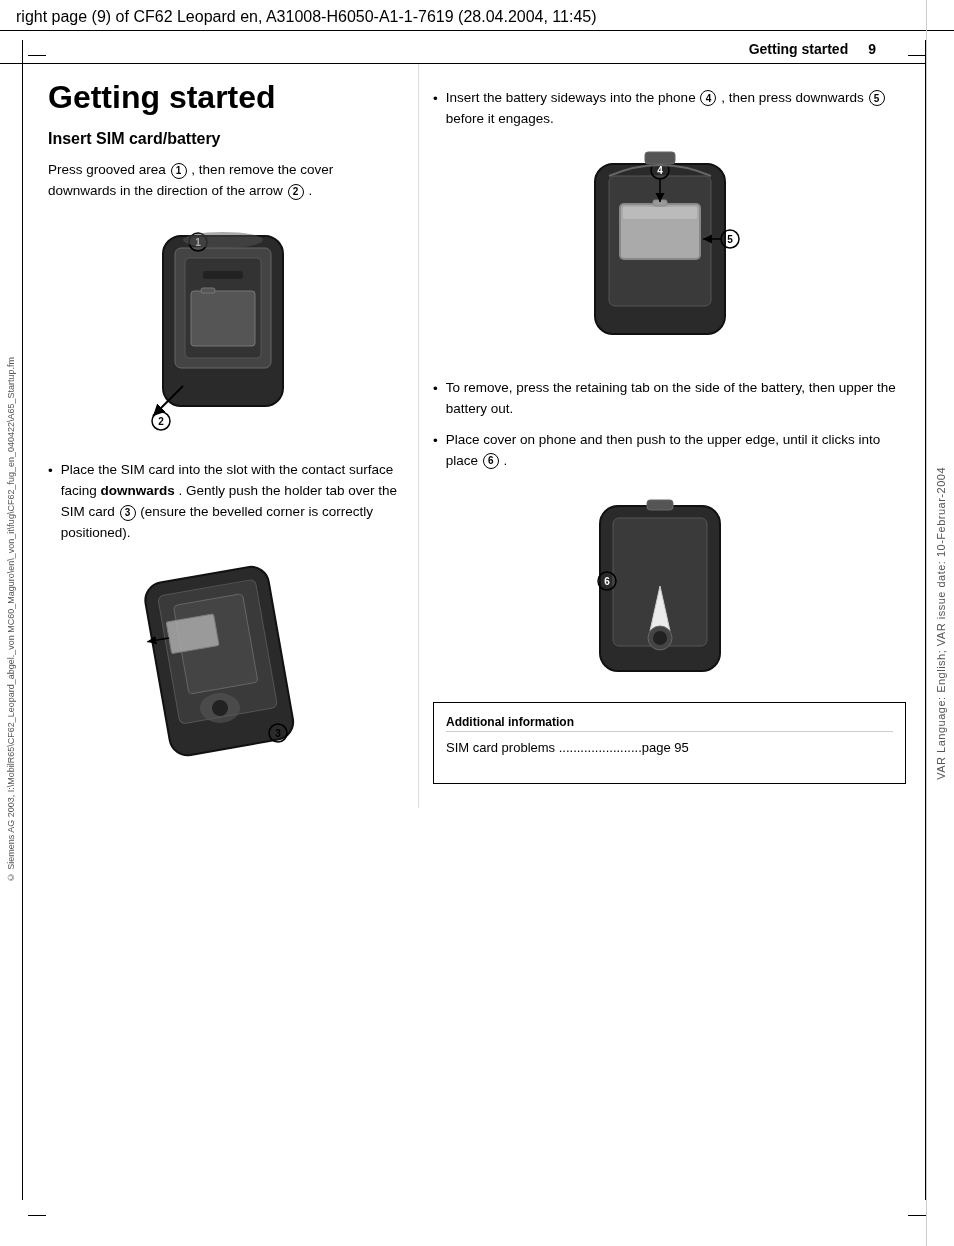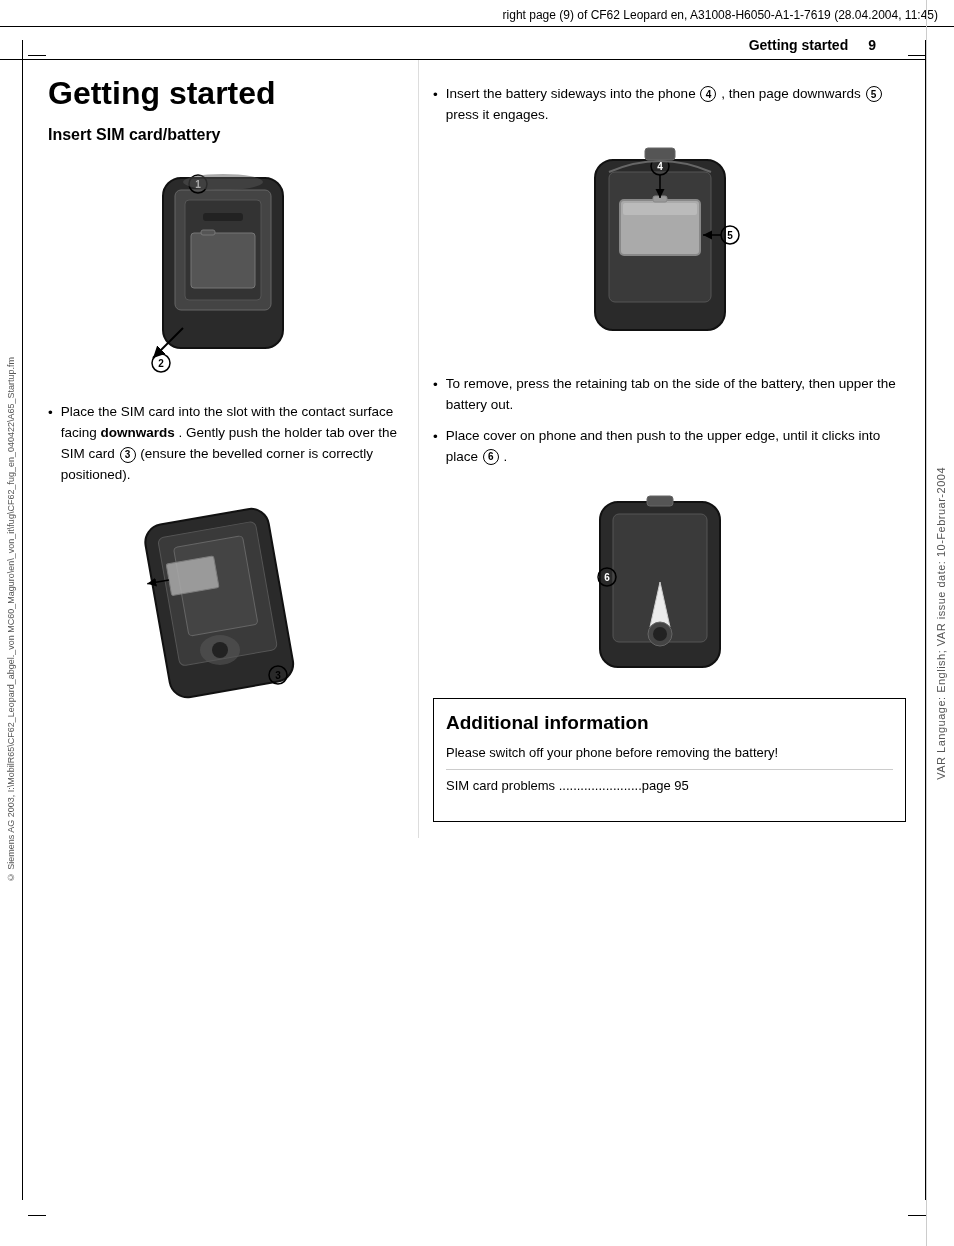--- a/index.html
+++ b/index.html
@@ -8,26 +8,26 @@
       min-height: 1246px;
       background: #fff;
       font-family: Arial, Helvetica, sans-serif;
       font-size: 14px;
       position: relative;
       overflow-x: hidden;
     }
 
     
     .top-bar {
-      font-size: 12px;
+      font-size: 16px;
       color: #000;
       padding: 8px 16px 4px 16px;
       border-bottom: 1px solid #000;
       display: flex;
-      justify-content: flex-end;
+      justify-content: flex-start;
     }
 
     
     .right-sidebar {
       position: absolute;
       right: 0;
       top: 0;
       width: 28px;
       height: 1246px;
       border-left: 1px solid #ccc;
@@ -147,22 +147,21 @@
 
     .info-box {
       border: 1px solid #000;
       padding: 10px 12px;
       margin-top: 16px;
       font-size: 13px;
       line-height: 1.5;
     }
     .info-box .info-title {
       font-weight: bold;
-      margin-bottom: 6px;
-      font-size: 19px;
+      font-size: 12px;
     }
     .info-box p {
       margin-bottom: 6px;
     }
     .info-box p:last-child {
       margin-bottom: 16px;
       border-top: 1px solid #ccc;
       padding-top: 6px;
     }
 
@@ -266,20 +265,27 @@
 </div>
 
 <div class="main-content">
 
   <div class="left-col">
 
     <h1 class="page-heading">Getting started</h1>
     <h2 class="section-heading">Insert SIM card/battery</h2>
 
 
+    <p class="body-text">
+      <span>Press grooved area</span>
+      <span class="circled">1</span>
+      <span>, then remove the cover downwards in the direction of the arrow</span>
+      <span class="circled">2</span>
+      <span>.</span>
+    </p>
 
     <div class="phone-illustration">
       <svg width="200" height="230" viewBox="0 0 200 230" class="phone-img">
 
         <rect x="40" y="20" width="120" height="170" rx="18" ry="18" fill="#2a2a2a" stroke="#111" stroke-width="2"></rect>
 
         <rect x="52" y="32" width="96" height="120" rx="6" ry="6" fill="#444" stroke="#666" stroke-width="1"></rect>
 
         <rect x="62" y="42" width="76" height="100" rx="4" ry="4" fill="#333" stroke="#555" stroke-width="1"></rect>
 
@@ -345,23 +351,23 @@
 
   </div>
 
   <div class="right-col">
 
     <div class="bullet-item" style="margin-top:8px;">
       <span class="bullet">•</span>
       <span>
         <span>Insert the battery sideways into the phone</span>
         <span class="circled">4</span>
-        <span>, then page downwards</span>
+        <span>, then press downwards</span>
         <span class="circled">5</span>
-        <span> press it engages.</span>
+        <span> before it engages.</span>
       </span>
     </div>
 
     <div class="phone-illustration">
       <svg width="210" height="220" viewBox="0 0 210 220" class="phone-img">
 
         <rect x="30" y="20" width="130" height="170" rx="18" ry="18" fill="#2a2a2a" stroke="#111" stroke-width="2"></rect>
         <rect x="44" y="32" width="102" height="130" rx="6" ry="6" fill="#3a3a3a" stroke="#555" stroke-width="1"></rect>
 
         <rect x="55" y="60" width="80" height="55" rx="4" ry="4" fill="#aaa" stroke="#888" stroke-width="2"></rect>
@@ -422,19 +428,18 @@
 
         <rect x="72" y="14" width="26" height="10" rx="3" fill="#555" stroke="#666" stroke-width="1"></rect>
 
         <circle cx="85" cy="152" r="12" fill="#444" stroke="#666" stroke-width="1"></circle>
         <circle cx="85" cy="152" r="7" fill="#222"></circle>
       </svg>
     </div>
 
     <div class="info-box">
       <div class="info-title">Additional information</div>
-      <p>Please switch off your phone before removing the battery!</p>
       <p>SIM card problems .......................page 95</p>
     </div>
 
   </div>
 
 </div>
 
 </body></html>

